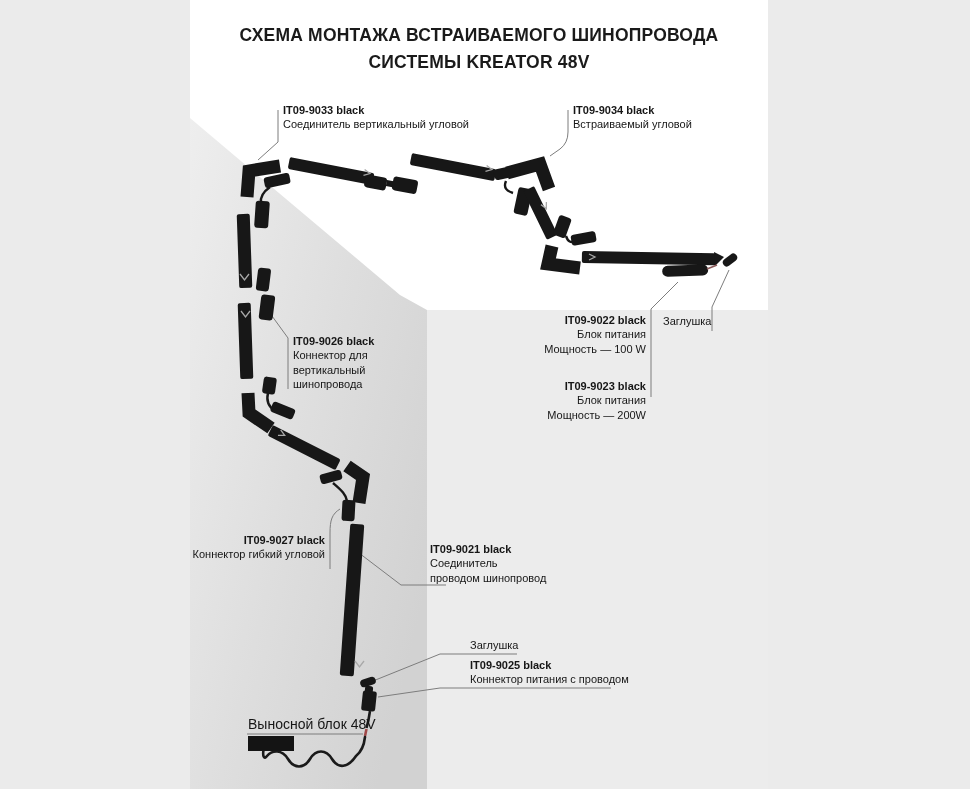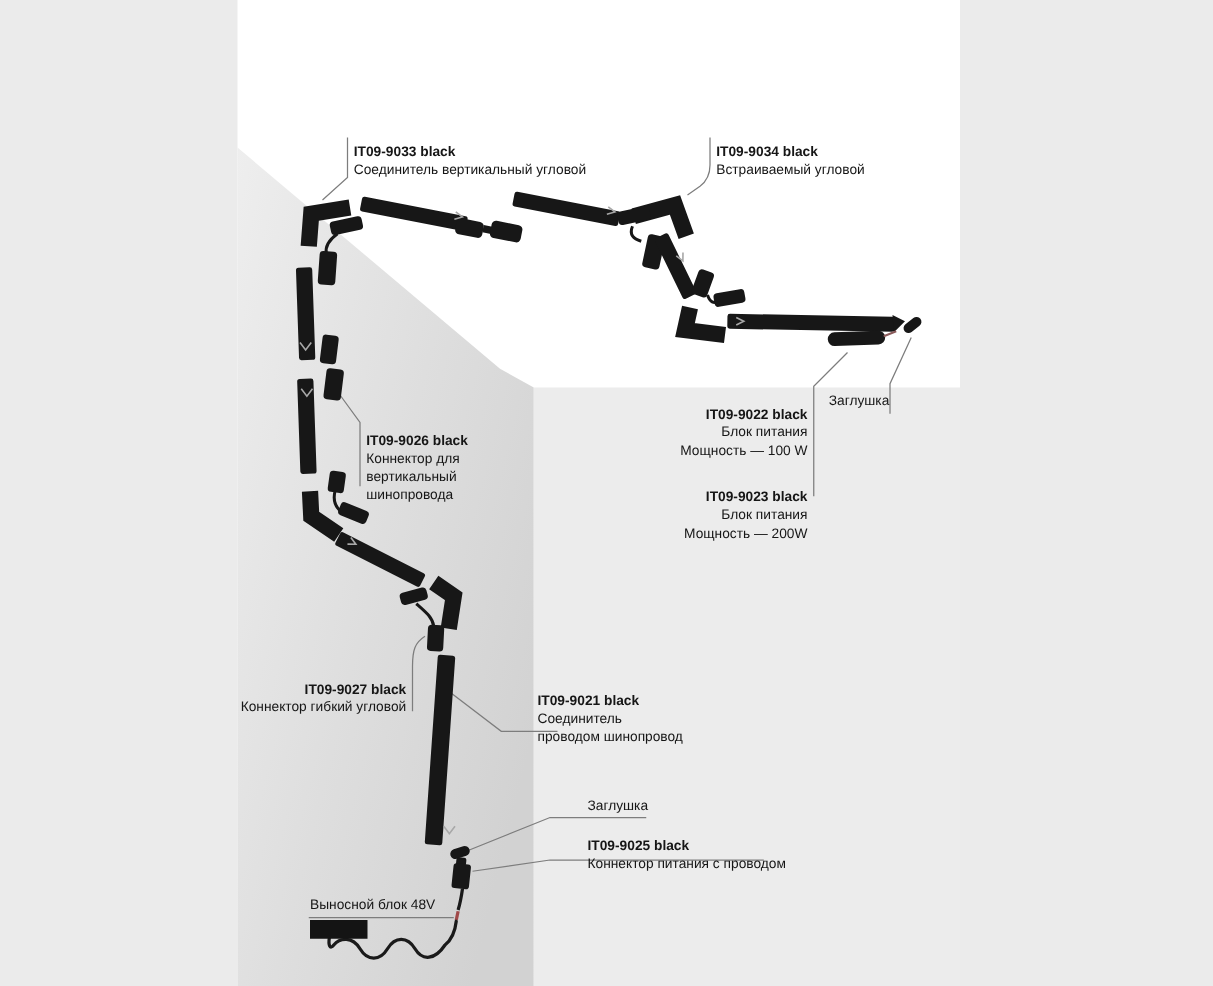--- a/index.html
+++ b/index.html
@@ -13,23 +13,23 @@
   svg{position:absolute;left:0;top:0;}
   .title{
     position:absolute;left:190px;top:22px;width:578px;
     text-align:center;font-weight:bold;font-size:17.5px;line-height:27px;
     color:#1a1a1a;letter-spacing:.2px;
   }
   .lbl{
     position:absolute;font-size:11px;line-height:13.6px;color:#161616;
     white-space:nowrap;
   }
-  .lbl .b{font-weight:bold;margin-top:12px;}
+  .lbl .b{font-weight:bold;}
   .r{text-align:right;}
-  .blk{font-size:11px;line-height:15px;}
+  .blk{font-size:14px;line-height:15px;}
 </style>
 </head>
 <body>
 
 <div id="stage">
 
 <svg width="970" height="789" viewBox="0 0 970 789">
   <defs>
     <linearGradient id="wallL" x1="0" y1="0" x2="1" y2="0.7">
       <stop offset="0" stop-color="#eeeeee"></stop>
@@ -121,20 +121,24 @@
     <path d="M486 166 l6 3 l-6 3" transform="rotate(11 489 169)"></path>
     <path d="M240 274 l4.5 6 l4.5 -6"></path>
     <path d="M241 311 l4.5 6 l4.5 -6"></path>
     <path d="M279 431 l6 3 l-6 3" transform="rotate(27 282 434)"></path>
     <path d="M542 203 l6 3 l-6 3" transform="rotate(64 545 206)"></path>
     <path d="M589 254 l6 3 l-6 3"></path>
     <path d="M355 661 l4.5 6 l4.5 -6"></path>
   </g>
 </svg>
 
+<div class="title">
+  <div>СХЕМА МОНТАЖА ВСТРАИВАЕМОГО ШИНОПРОВОДА</div>
+  <div>СИСТЕМЫ KREATOR 48V</div>
+</div>
 
 <div class="lbl" style="left:283px;top:104px">
   <div class="b">IT09-9033 black</div>
   <div>Соединитель вертикальный угловой</div>
 </div>
 
 <div class="lbl" style="left:573px;top:104px">
   <div class="b">IT09-9034 black</div>
   <div>Встраиваемый угловой</div>
 </div>

